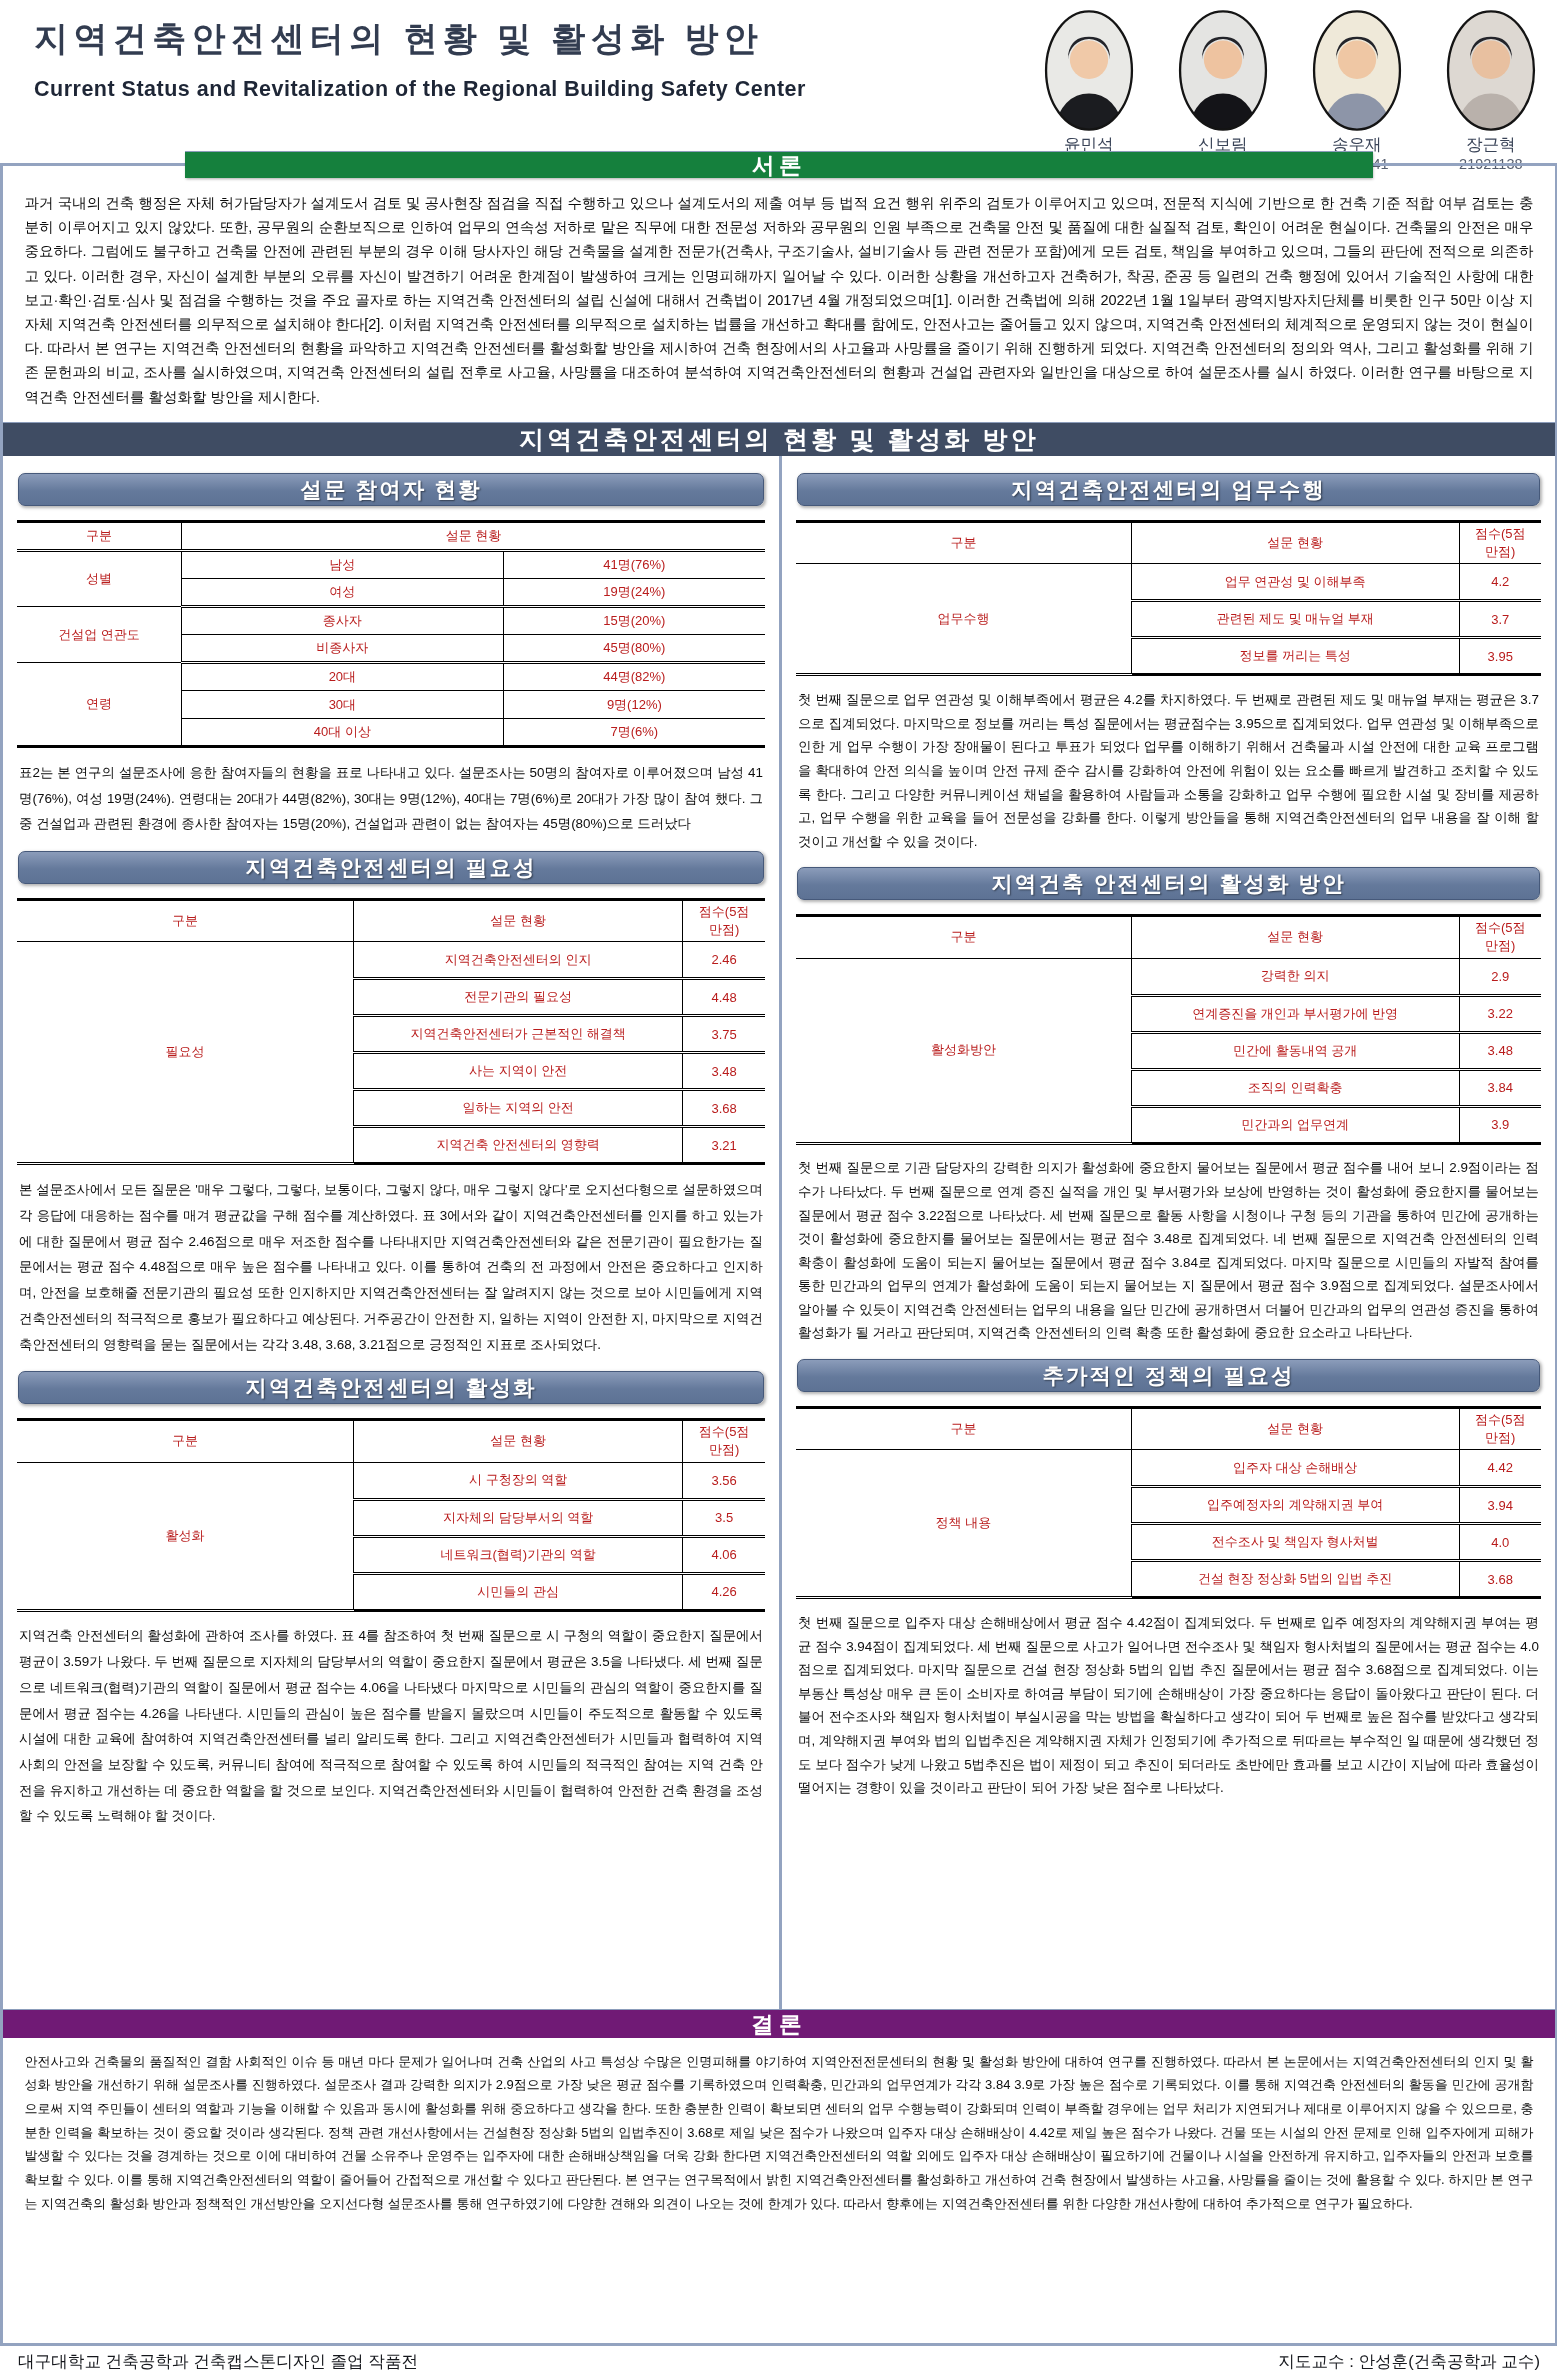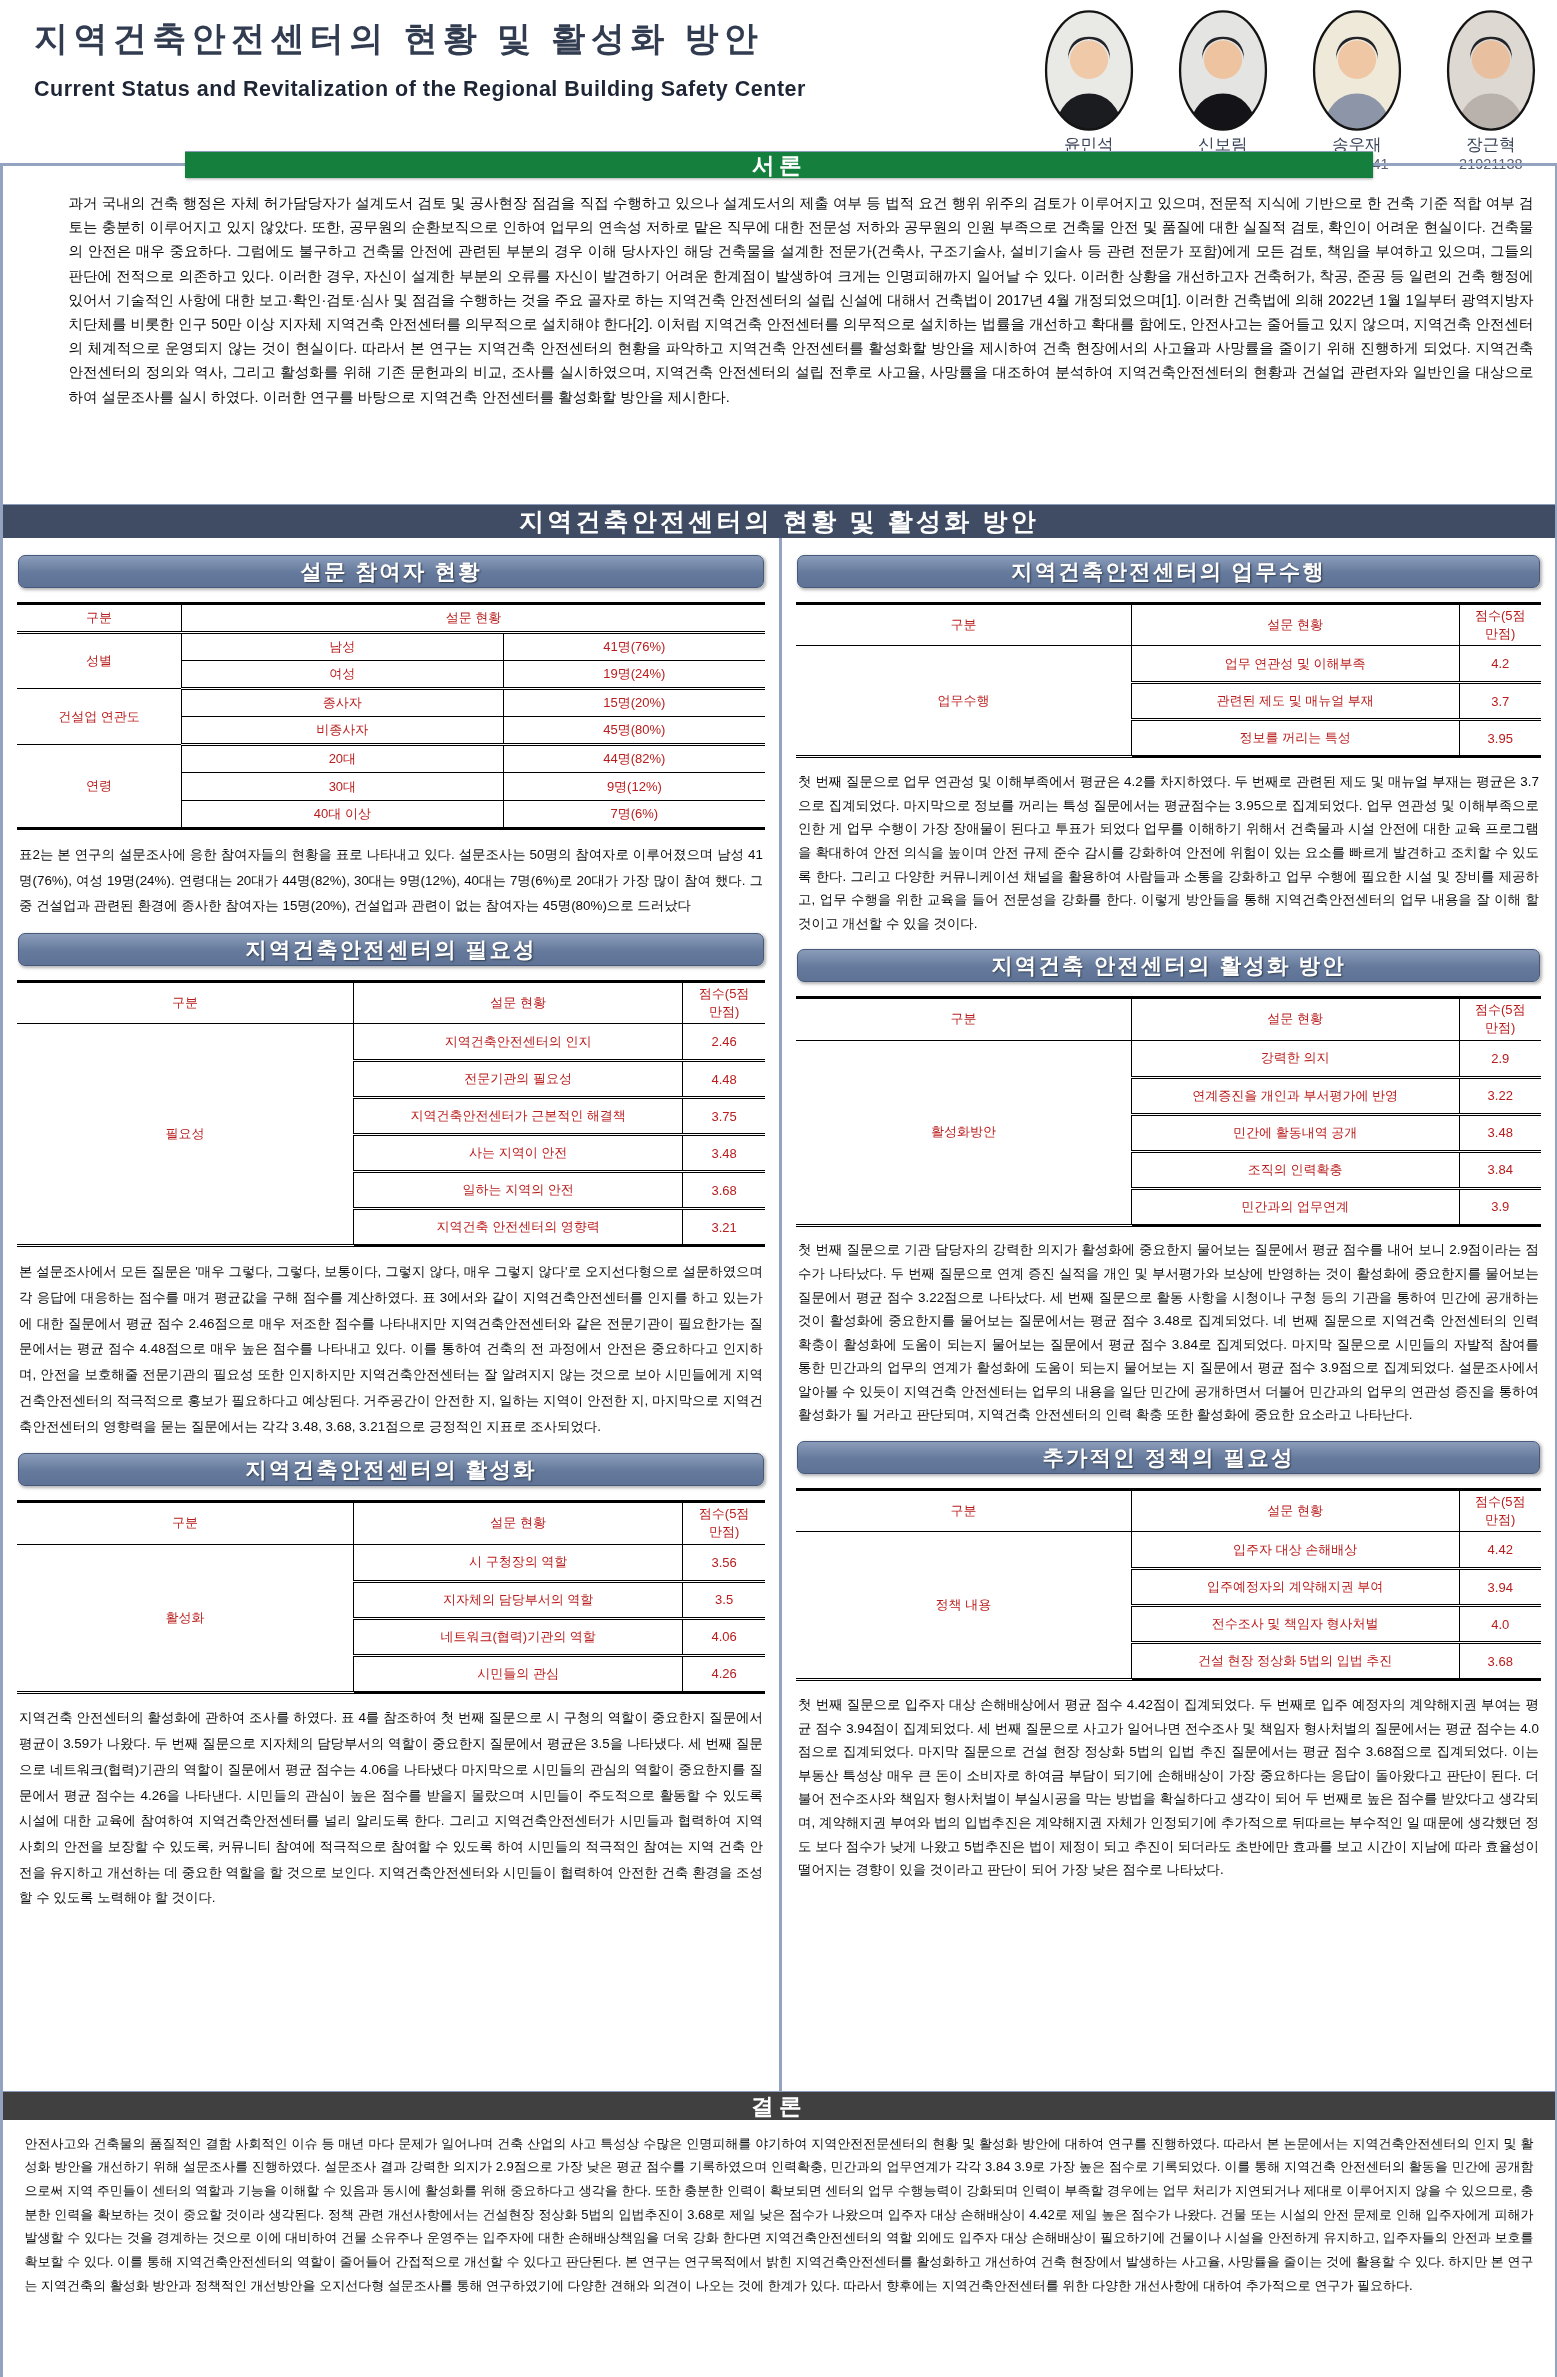--- a/index.html
+++ b/index.html
@@ -16,21 +16,21 @@
   .photo{width:92px;height:125px;display:block;margin:0 auto;}
   .a-name{font-size:16.6px;color:#3a4458;margin-top:1.1px;}
   .a-id{font-size:14.5px;color:#555d6e;}
 
   
   .wrap{flex:1;border:3.8px solid #93a3c0;display:flex;flex-direction:column;overflow:visible;}
 
   .bar-dark{background:#3f4c63;color:#fff;font-weight:bold;display:flex;align-items:center;justify-content:center;}
   .bar-seoron{height:26px;width:76.5%;margin:-15px auto 0;font-size:22.6px;letter-spacing:4.3px;
               box-shadow:1.1px 1.6px 2.7px rgba(0,0,0,.35);border-top:1.6px solid #8b9cba;}
-  .intro-box{height:326px;padding:13px 21.5px 0;overflow:hidden;box-sizing:border-box;margin-left:44px;}
+  .intro-box{height:244px;padding:13px 21.5px 0;overflow:hidden;box-sizing:border-box;}
   .par{font-size:14.5px;line-height:1.67;text-align:justify;color:#0c0c0c;margin:0;}
   .bar-main{height:33px;font-size:25px;letter-spacing:3.2px;border-top:1.6px solid #8b9cba;}
 
   
   .cols{height:1553px;display:flex;overflow:hidden;}
   .col{width:50%;padding:3.2px 14px 0;box-sizing:border-box;overflow:hidden;}
   .col.right{border-left:3.2px solid #93a3c0;}
   .sub-bar{height:31px;border-radius:7px;border:0.5px solid #46597a;
            background:linear-gradient(180deg,#8b9cba 0%,#64799b 55%,#5d7294 100%);
            color:#fff;font-size:21.5px;font-weight:bold;display:flex;align-items:center;justify-content:center;
@@ -385,21 +385,21 @@
                   <td class="cdiv">건설 현장 정상화 5법의 입법 추진</td>
                   <td class="cdiv">3.68</td>
                 </tr>
               </tbody>
             </table>
     <p class="note">첫 번째 질문으로 입주자 대상 손해배상에서 평균 점수 4.42점이 집계되었다. 두 번째로 입주 예정자의 계약해지권 부여는 평균 점수 3.94점이 집계되었다. 세 번째 질문으로 사고가 일어나면 전수조사 및 책임자 형사처벌의 질문에서는 평균 점수는 4.0점으로 집계되었다. 마지막 질문으로 건설 현장 정상화 5법의 입법 추진 질문에서는 평균 점수 3.68점으로 집계되었다. 이는 부동산 특성상 매우 큰 돈이 소비자로 하여금 부담이 되기에 손해배상이 가장 중요하다는 응답이 돌아왔다고 판단이 된다. 더불어 전수조사와 책임자 형사처벌이 부실시공을 막는 방법을 확실하다고 생각이 되어 두 번째로 높은 점수를 받았다고 생각되며, 계약해지권 부여와 법의 입법추진은 계약해지권 자체가 인정되기에 추가적으로 뒤따르는 부수적인 일 때문에 생각했던 정도 보다 점수가 낮게 나왔고 5법추진은 법이 제정이 되고 추진이 되더라도 초반에만 효과를 보고 시간이 지남에 따라 효율성이 떨어지는 경향이 있을 것이라고 판단이 되어 가장 낮은 점수로 나타났다.</p>
   </section>
         </div>
     </div>
 
-    <div class="bar-dark bar-conc" style="background: #404040;">결론</div>
+    <div class="bar-dark bar-conc" style="background: #701a75;">결론</div>
     <div class="conc-box">
       <p class="par">안전사고와 건축물의 품질적인 결함 사회적인 이슈 등 매년 마다 문제가 일어나며 건축 산업의 사고 특성상 수많은 인명피해를 야기하여 지역안전전문센터의 현황 및 활성화 방안에 대하여 연구를 진행하였다. 따라서 본 논문에서는 지역건축안전센터의 인지 및 활성화 방안을 개선하기 위해 설문조사를 진행하였다. 설문조사 결과 강력한 의지가 2.9점으로 가장 낮은 평균 점수를 기록하였으며 인력확충, 민간과의 업무연계가 각각 3.84 3.9로 가장 높은 점수로 기록되었다. 이를 통해 지역건축 안전센터의 활동을 민간에 공개함으로써 지역 주민들이 센터의 역할과 기능을 이해할 수 있음과 동시에 활성화를 위해 중요하다고 생각을 한다. 또한 충분한 인력이 확보되면 센터의 업무 수행능력이 강화되며 인력이 부족할 경우에는 업무 처리가 지연되거나 제대로 이루어지지 않을 수 있으므로, 충분한 인력을 확보하는 것이 중요할 것이라 생각된다. 정책 관련 개선사항에서는 건설현장 정상화 5법의 입법추진이 3.68로 제일 낮은 점수가 나왔으며 입주자 대상 손해배상이 4.42로 제일 높은 점수가 나왔다. 건물 또는 시설의 안전 문제로 인해 입주자에게 피해가 발생할 수 있다는 것을 경계하는 것으로 이에 대비하여 건물 소유주나 운영주는 입주자에 대한 손해배상책임을 더욱 강화 한다면 지역건축안전센터의 역할 외에도 입주자 대상 손해배상이 필요하기에 건물이나 시설을 안전하게 유지하고, 입주자들의 안전과 보호를 확보할 수 있다. 이를 통해 지역건축안전센터의 역할이 줄어들어 간접적으로 개선할 수 있다고 판단된다. 본 연구는 연구목적에서 밝힌 지역건축안전센터를 활성화하고 개선하여 건축 현장에서 발생하는 사고율, 사망률을 줄이는 것에 활용할 수 있다. 하지만 본 연구는 지역건축의 활성화 방안과 정책적인 개선방안을 오지선다형 설문조사를 통해 연구하였기에 다양한 견해와 의견이 나오는 것에 한계가 있다.   따라서 향후에는 지역건축안전센터를 위한 다양한 개선사항에 대하여 추가적으로 연구가 필요하다.</p>
     </div>
   </div>
 
   <div class="footer">
     <div>대구대학교 건축공학과 건축캡스톤디자인 졸업 작품전</div>
     <div>지도교수 : 안성훈(건축공학과 교수)</div>
   </div>
 

